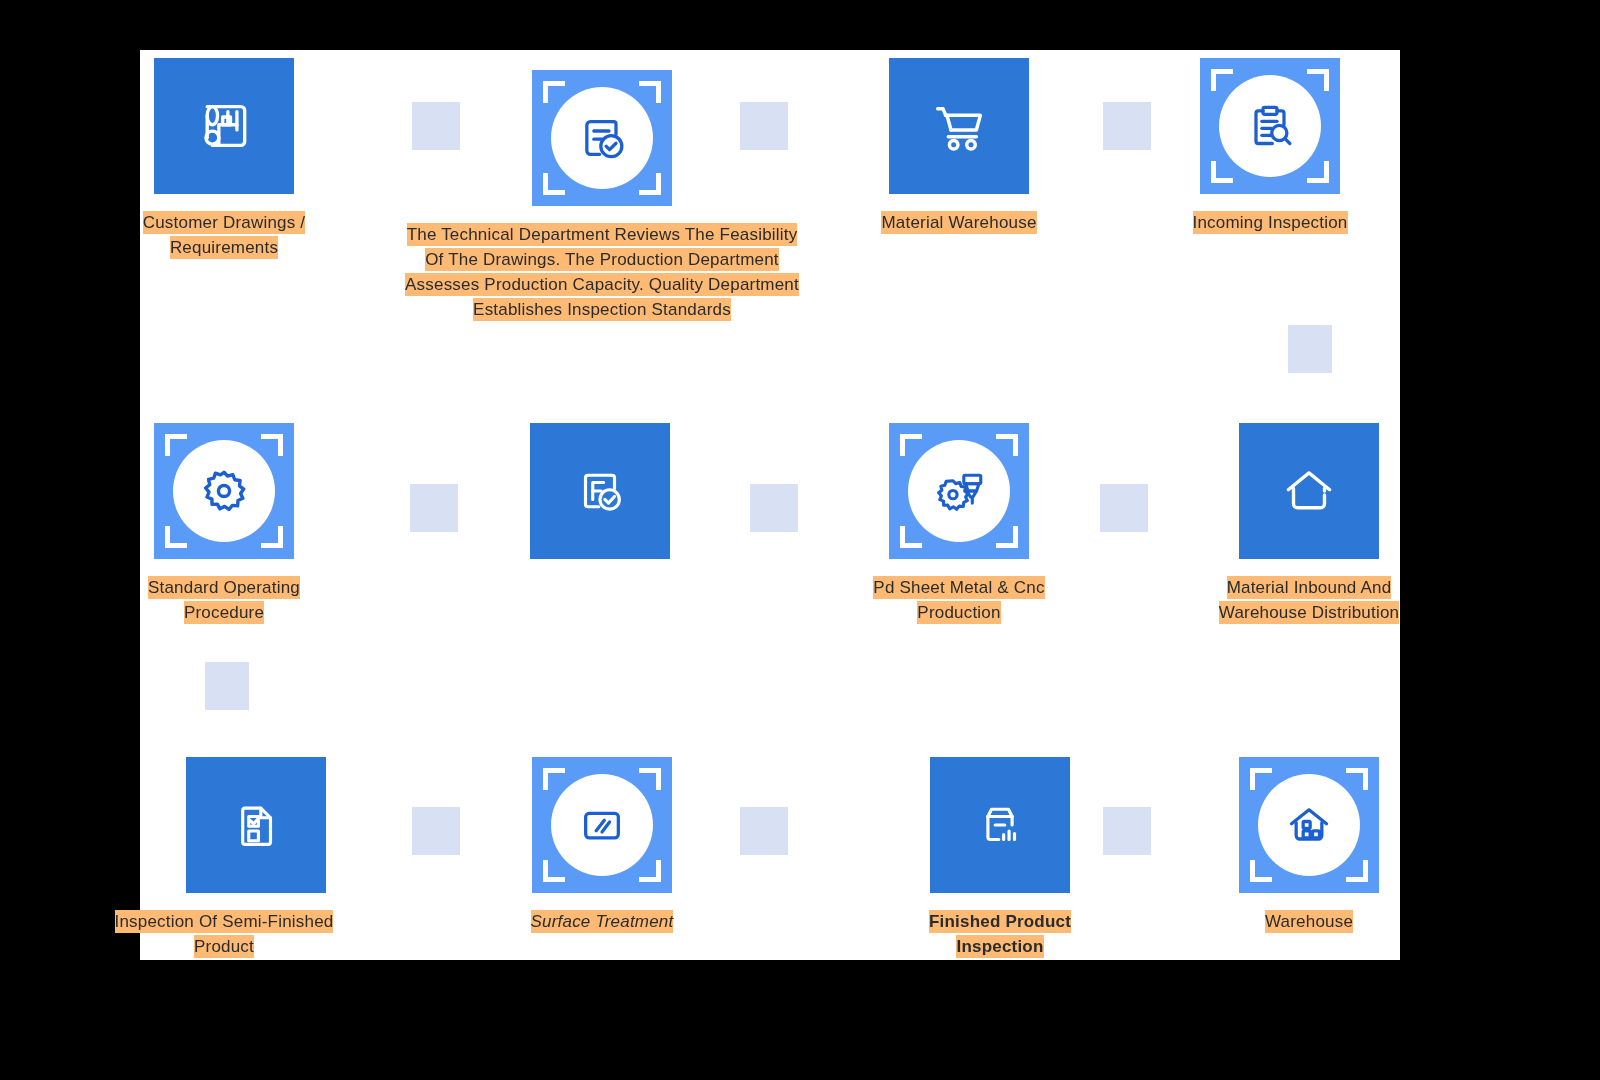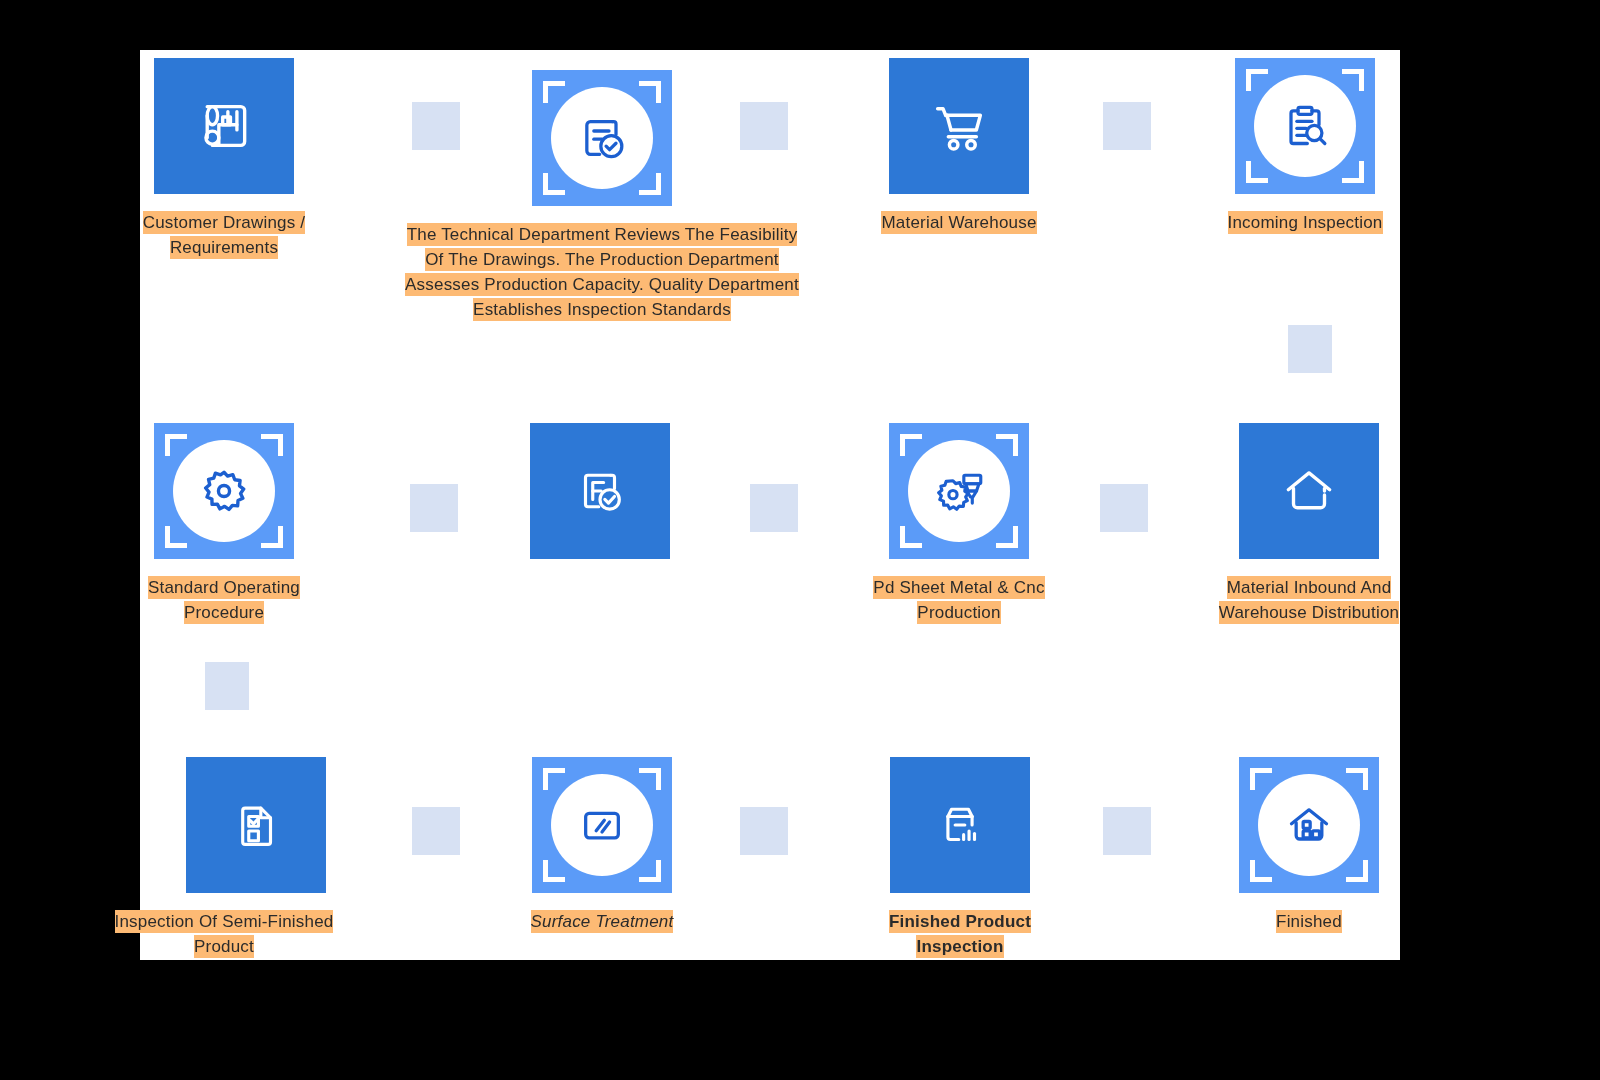--- a/index.html
+++ b/index.html
@@ -180,21 +180,21 @@
             <circle cx="20" cy="38" r="3.2"></circle>
             <circle cx="33" cy="38" r="3.2"></circle>
           </svg>
         </div>
       </div>
       <div class="label"><span class="hl">Material Warehouse</span></div>
     </div>
 
     <div class="conn h" style="left:963px; top:52px;"></div>
 
-    <div class="step" style="left:1095px; top:8px;">
+    <div class="step" style="left:1060px; top:8px;">
       <div class="tile framed">
         <span class="corner tl"></span>
         <span class="corner tr"></span>
         <span class="corner bl"></span>
         <span class="corner br"></span>
         <div class="disc">
           <svg width="56" height="56" viewBox="0 0 48 48" fill="none" stroke="#1c5fd0" stroke-width="2.8" stroke-linecap="round" stroke-linejoin="round">
             <path d="M18 11h-4a2 2 0 0 0-2 2v24a2 2 0 0 0 2 2h12"></path>
             <path d="M30 11h4a2 2 0 0 1 2 2v10"></path>
             <rect x="18" y="8" width="12" height="6" rx="1.5"></rect>
@@ -312,21 +312,21 @@
             <path d="M19 29l7-9"></path>
             <path d="M24 30l6.5-8.5"></path>
           </svg>
         </div>
       </div>
       <div class="label"><span class="hl">Surface Treatment</span></div>
     </div>
 
     <div class="conn h" style="left:600px; top:757px;"></div>
 
-    <div class="step" style="left:750px; top:707px;font-weight:bold;">
+    <div class="step" style="left:790px; top:707px;font-weight:bold;">
       <div class="tile solid">
         <div class="glyph">
           <svg width="58" height="58" viewBox="0 0 48 48" fill="none" stroke="#ffffff" stroke-width="2.6" stroke-linecap="round" stroke-linejoin="round">
             <path d="M14 17l3-6h14l3 6"></path>
             <path d="M14 17h20"></path>
             <path d="M14 17v17a2 2 0 0 0 2 2h7"></path>
             <path d="M34 17v7"></path>
             <path d="M20 24h8"></path>
             <path d="M27 36v-4"></path>
             <path d="M31.5 36v-7"></path>
@@ -348,17 +348,17 @@
         <div class="disc">
           <svg width="56" height="56" viewBox="0 0 48 48" fill="none" stroke="#1c5fd0" stroke-width="2.8" stroke-linecap="round" stroke-linejoin="round">
             <path d="M9 23L24 11l15 12"></path>
             <path d="M13 22v11a3 3 0 0 0 3 3h16a3 3 0 0 0 3-3V22"></path>
             <rect x="19" y="21" width="6" height="6" rx="1"></rect>
             <rect x="19" y="29" width="6" height="6" rx="1"></rect>
             <rect x="27" y="29" width="6" height="6" rx="1"></rect>
           </svg>
         </div>
       </div>
-      <div class="label"><span class="hl">Finished</span></div>
+      <div class="label"><span class="hl">Warehouse</span></div>
     </div>
 
   </div>
 </div>
 
 </body></html>

